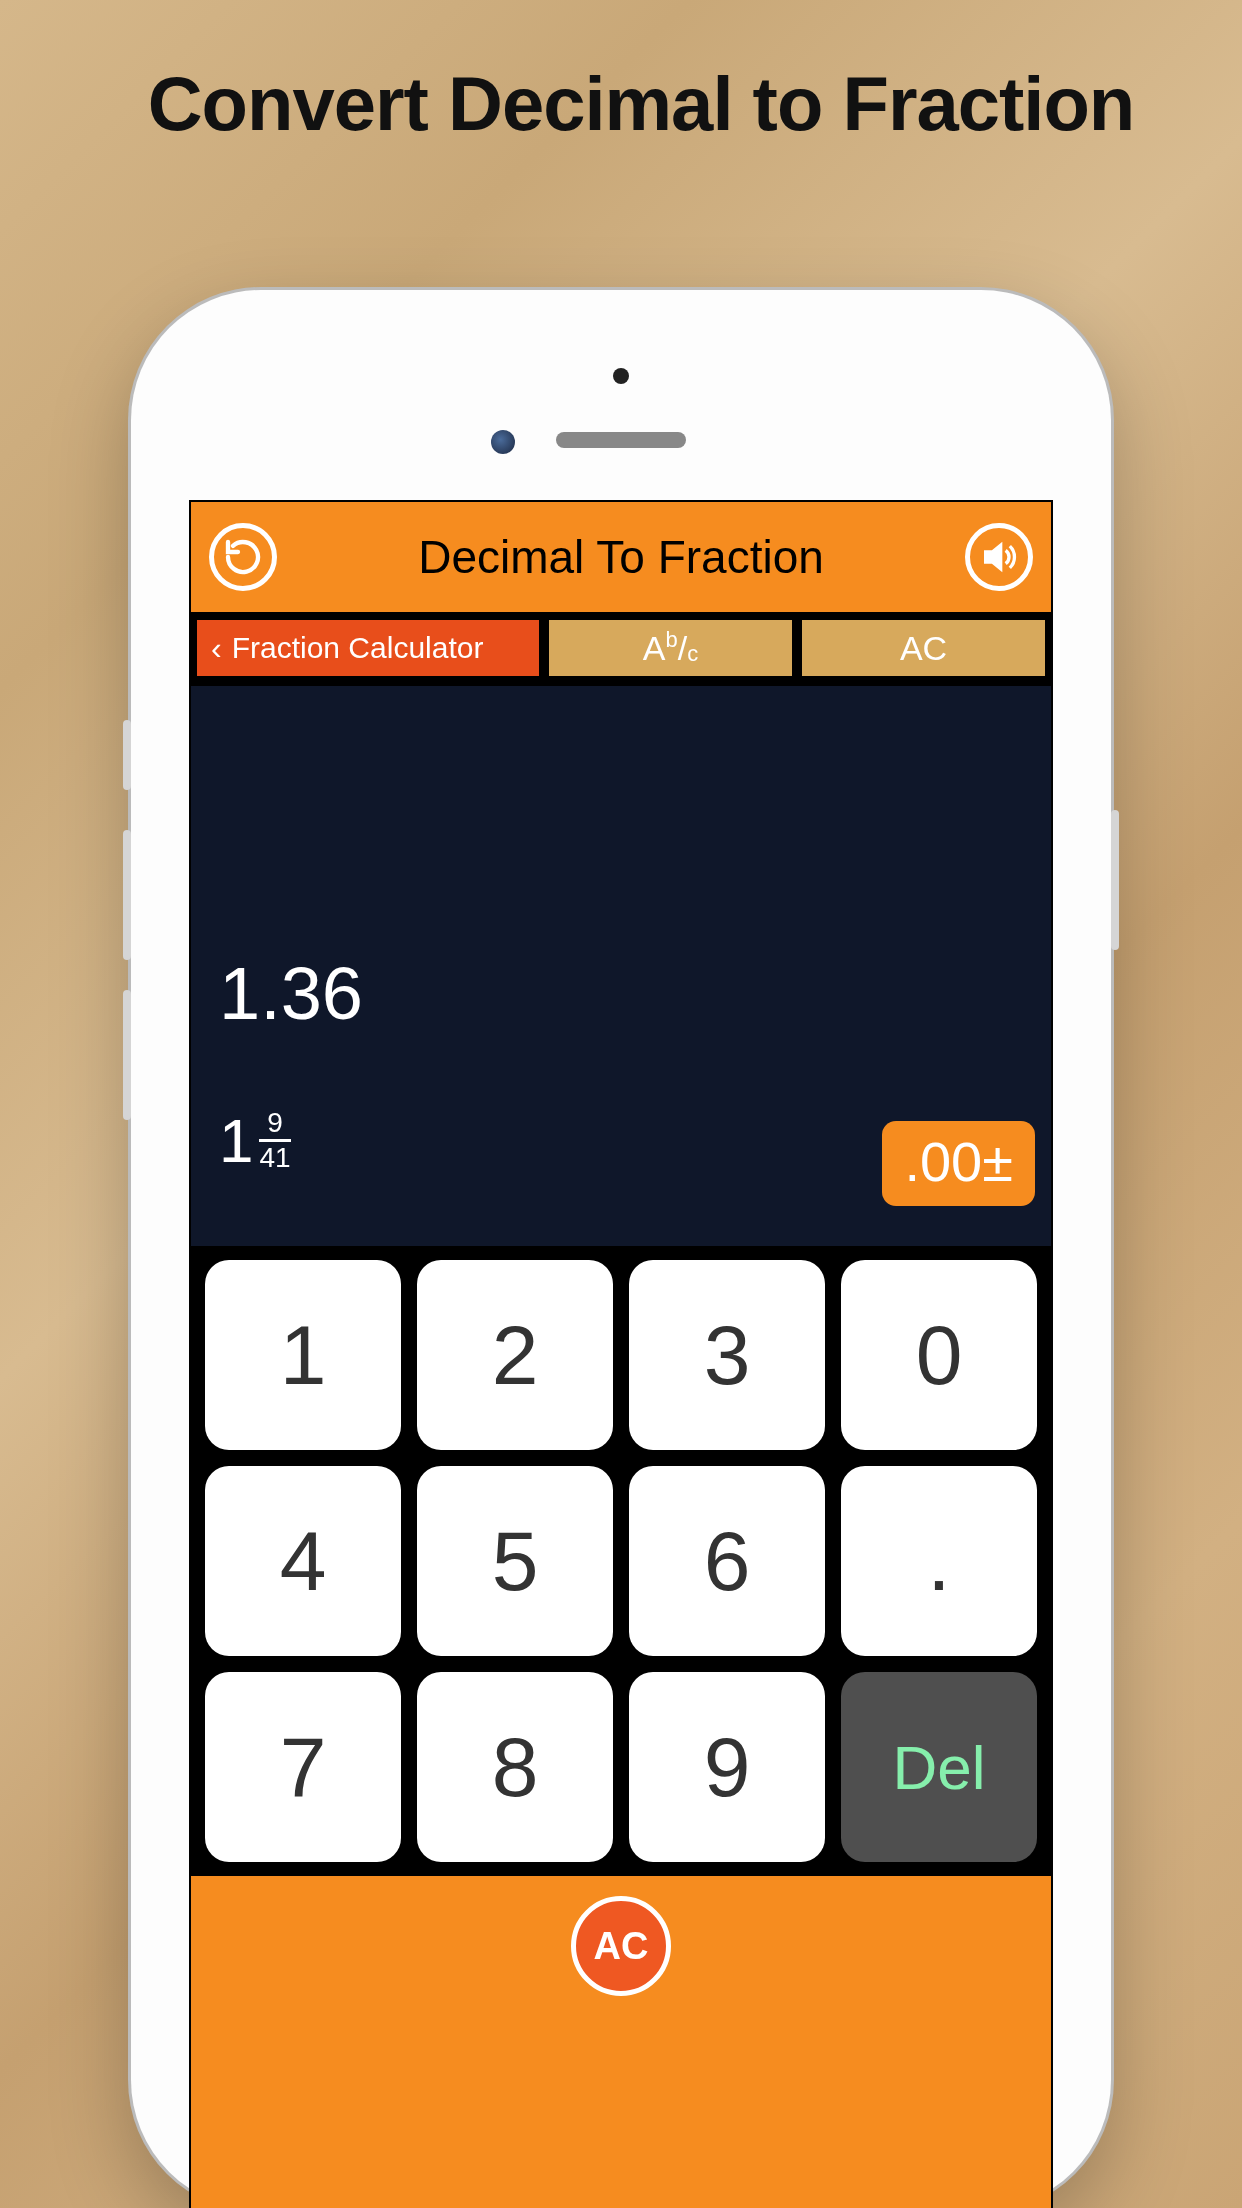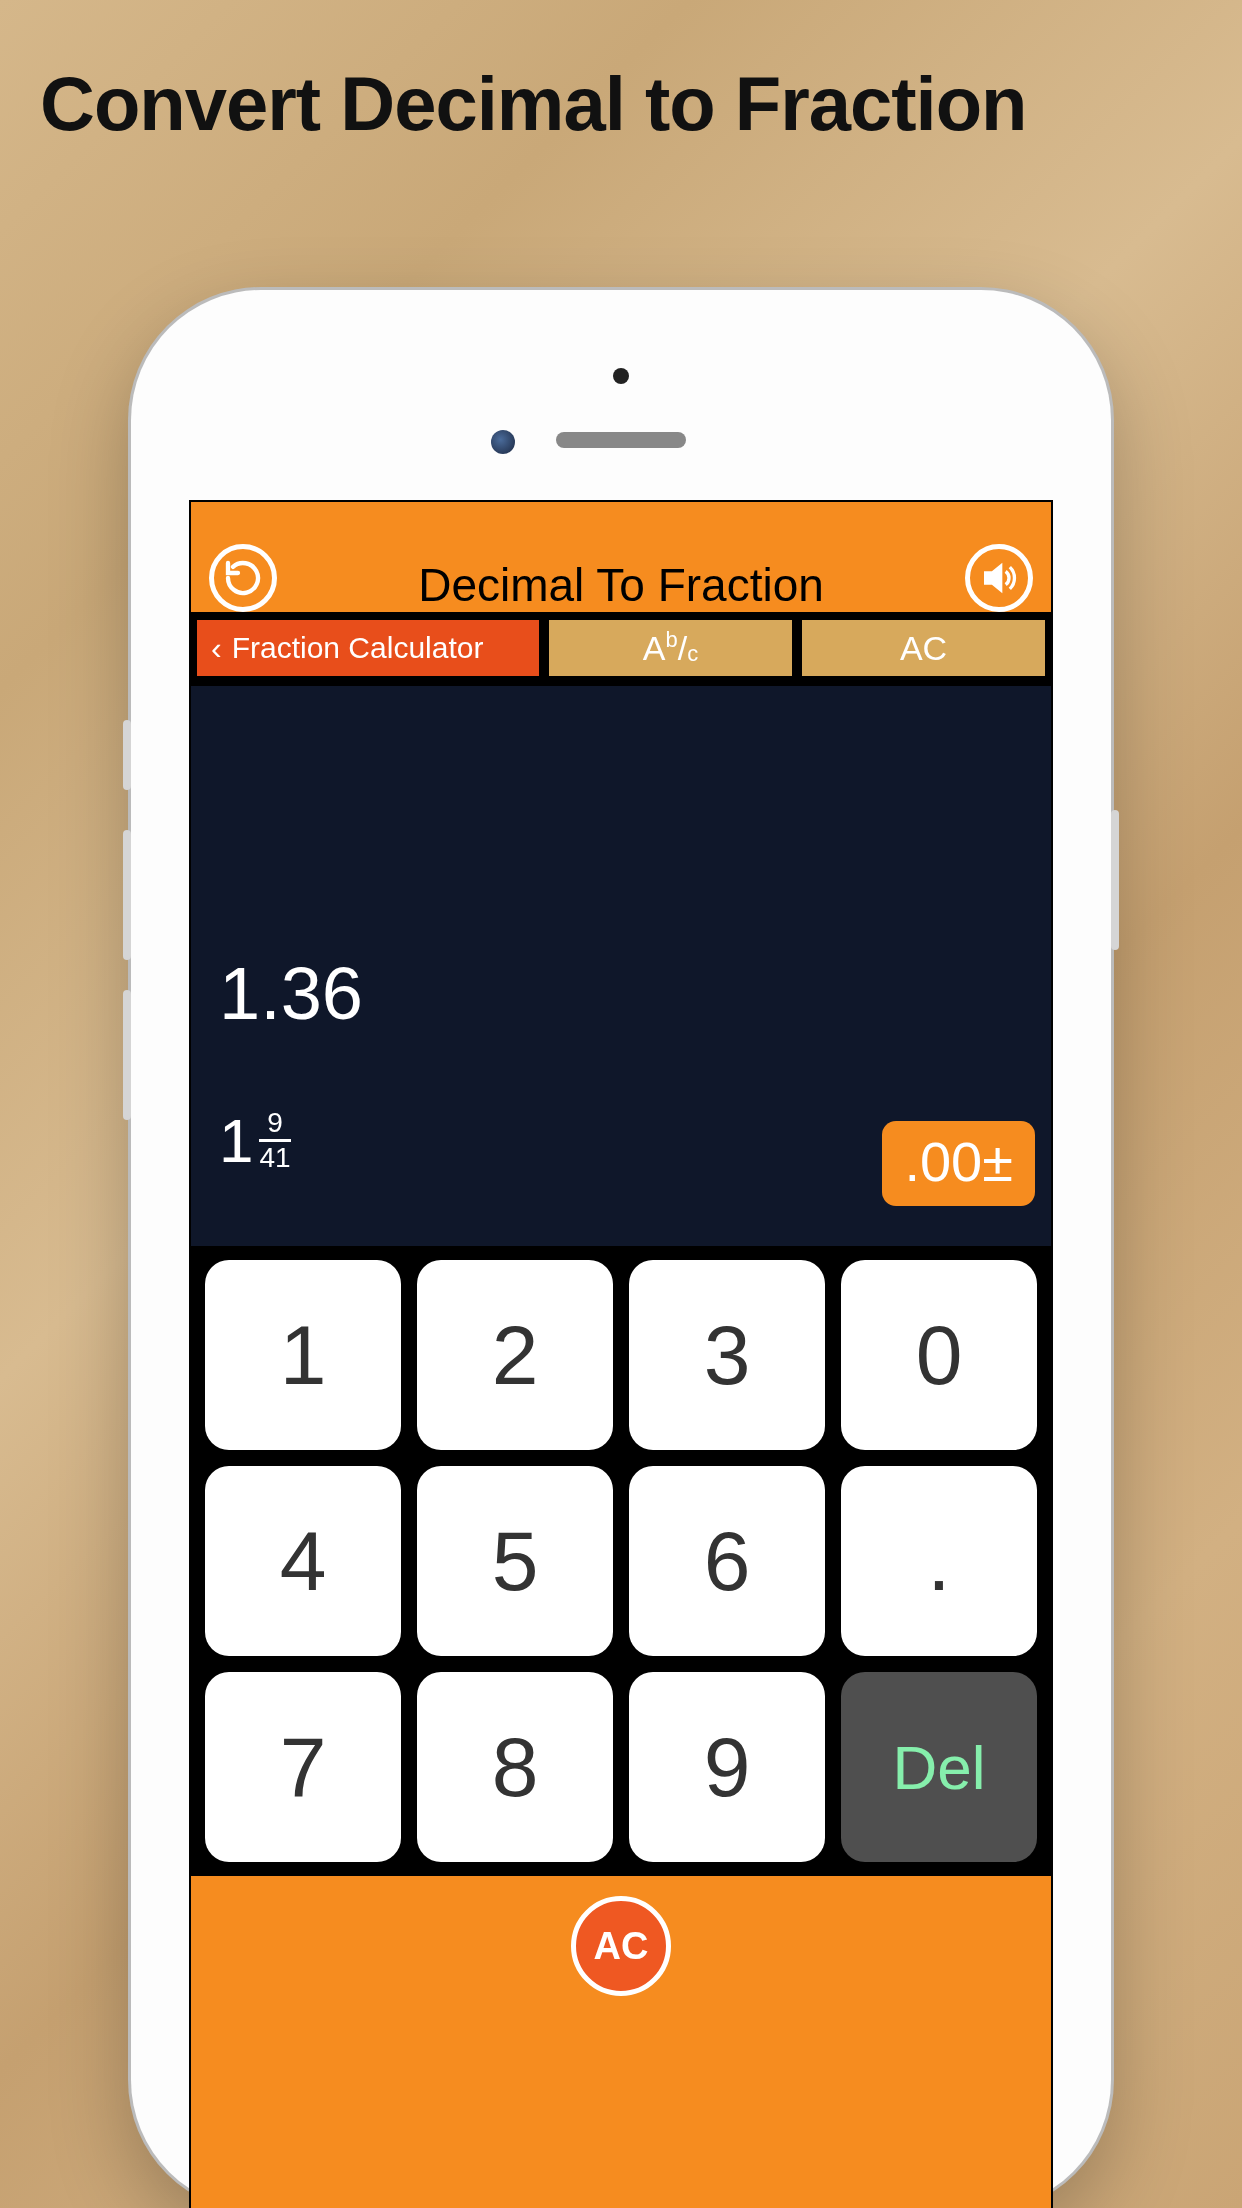--- a/index.html
+++ b/index.html
@@ -7,20 +7,21 @@
   body {
     font-family: -apple-system, Helvetica, Arial, sans-serif;
     background: linear-gradient(135deg, #d5b78a 0%, #c9a878 20%, #d8bb90 40%, #c5a070 60%, #d2b082 80%, #caa575 100%);
     position: relative;
     overflow: hidden;
   }
   .marketing-title {
     position: absolute;
     top: 60px;
     left: 0; right: 0;
+    text-align: center;
     font-size: 76px;
     font-weight: 700;
     color: #111;
     letter-spacing: -1px;
     padding-left: 40px;
   }
   .phone {
     position: absolute;
     top: 290px;
     left: 50%;
@@ -63,21 +64,21 @@
     border: 2px solid #000;
     display: flex;
     flex-direction: column;
     overflow: hidden;
   }
   
   .header {
     background: #f68c1f;
     height: 110px;
     display: flex;
-    align-items: flex-end;
+    align-items: center;
     justify-content: space-between;
     padding: 0 18px;
   }
   .icon-circle {
     width: 68px; height: 68px;
     border: 5px solid #fff;
     border-radius: 50%;
     display: flex;
     align-items: center;
     justify-content: center;

